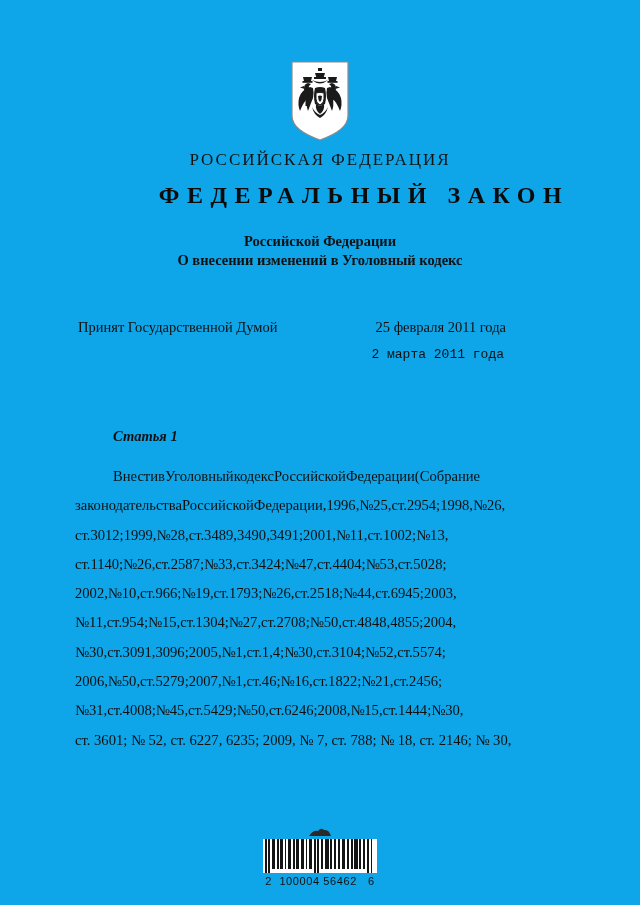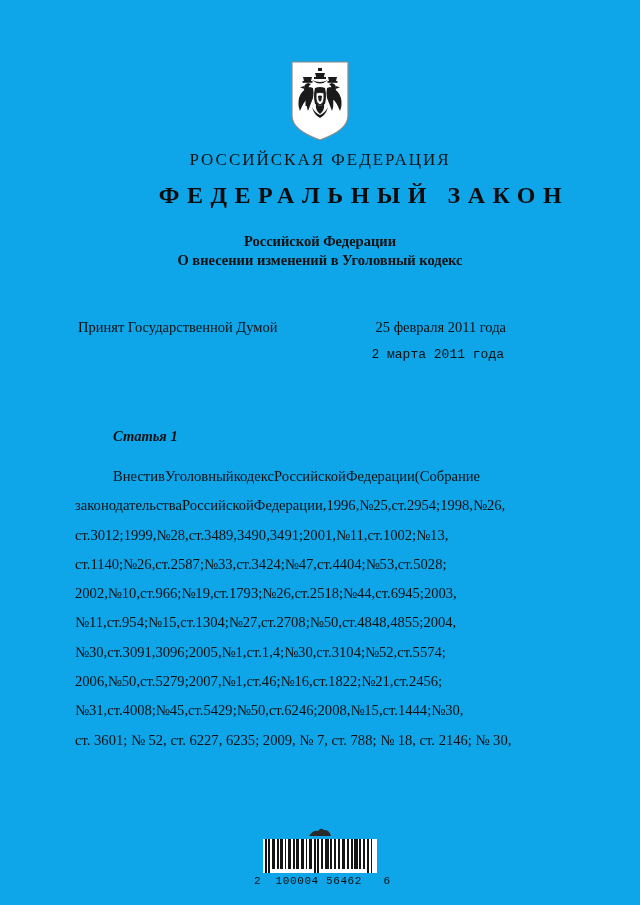--- a/index.html
+++ b/index.html
@@ -161,21 +161,21 @@
   .barcode-bars {
     display: block;
     margin: 0 auto;
     width: 114px;
     height: 34px;
   }
   .barcode-digits {
     display: block;
     margin: 2px auto 0 auto;
     width: 132px;
-    font-family: Liberation Mono, monospace;
+    font-family: Liberation Sans, sans-serif;
     font-size: 11px;
     letter-spacing: 0.6px;
     color: #111111;
     white-space: pre;
     text-align: center;
   }
 </style>
 </head>
 <body>
 

